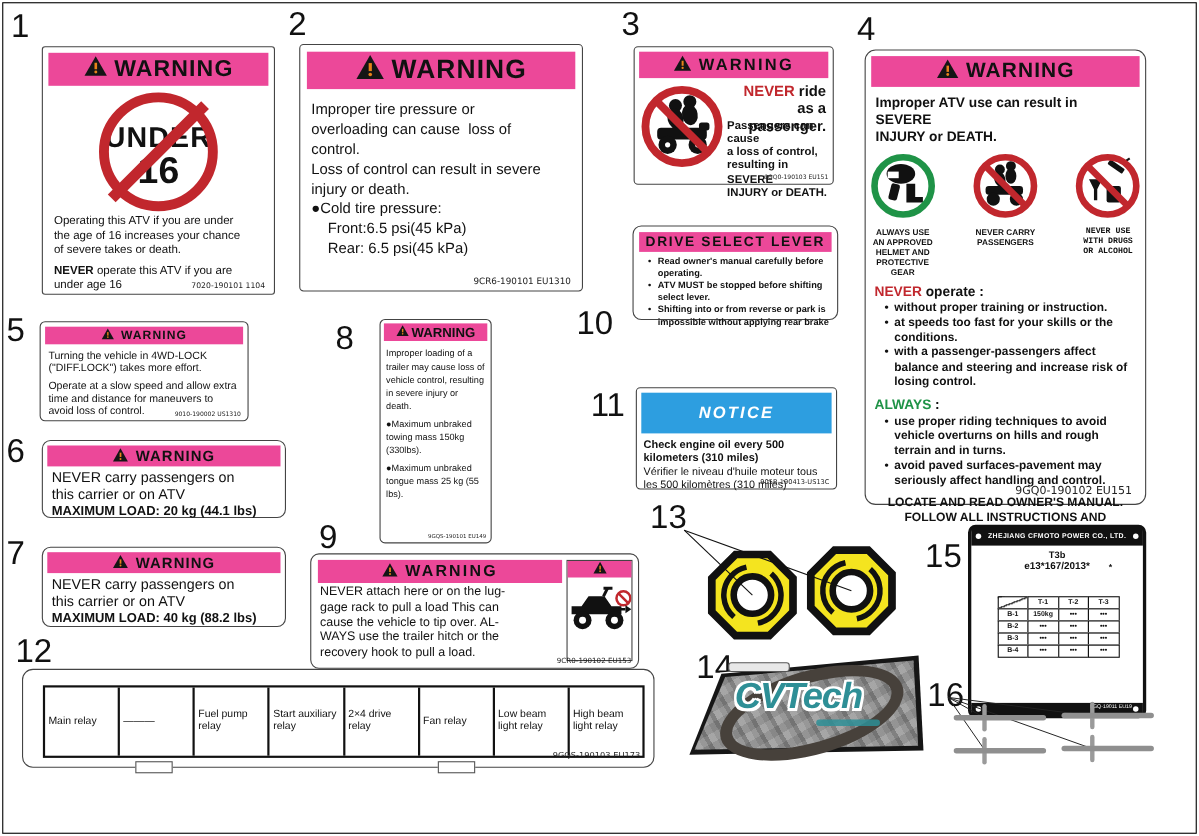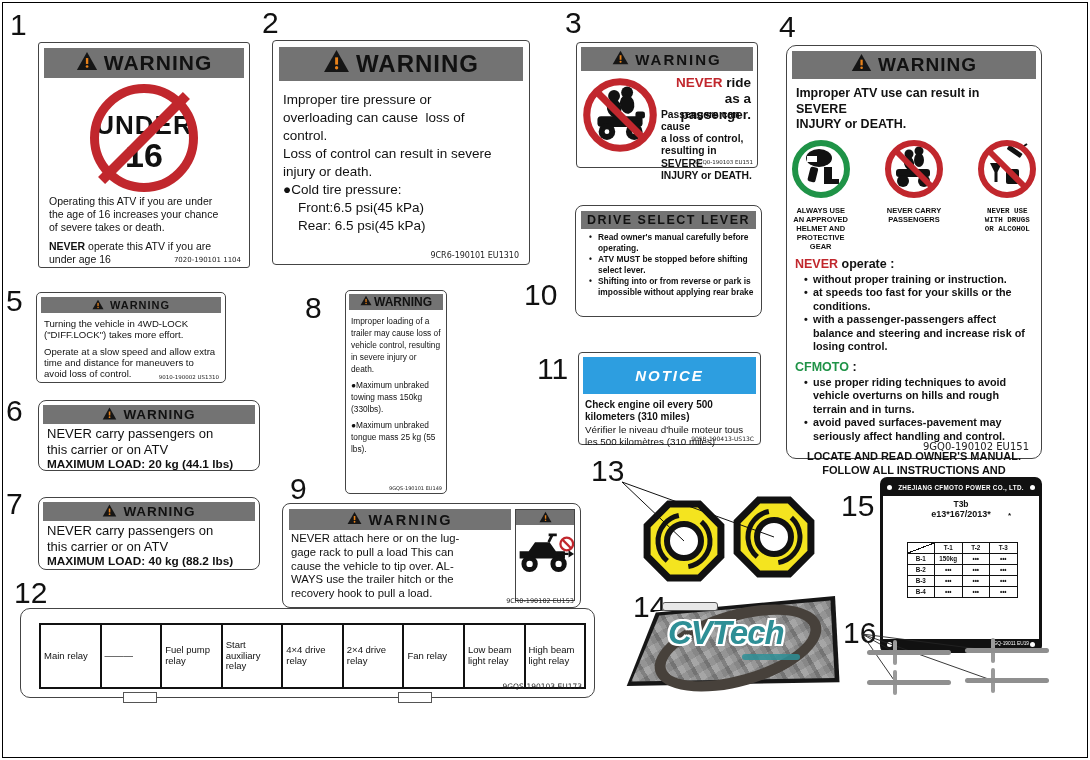--- a/index.html
+++ b/index.html
@@ -1,20 +1,20 @@
 <!DOCTYPE html>
 <html><head>
 <meta charset="utf-8">
 <style>
   html,body{margin:0;padding:0;}
   body{width:1090px;height:760px;position:relative;background:#fff;font-family:"Liberation Sans",sans-serif;color:#111;overflow:hidden;}
   .page-border{position:absolute;inset:2px;border:1px solid #000;pointer-events:none;}
   .num{position:absolute;font-size:30px;color:#111;line-height:1;}
   .label{position:absolute;background:#fff;border:1.5px solid #444;box-sizing:border-box;}
-  .hdr{background:#737373;display:flex;align-items:center;justify-content:center;font-weight:bold;color:#111;gap:6px;}
+  .hdr{background:#ec4899;display:flex;align-items:center;justify-content:center;font-weight:bold;color:#111;gap:6px;}
   .tri{display:inline-block;vertical-align:-2px;}
   .code{position:absolute;font-size:7px;color:#222;font-family:"DejaVu Sans",sans-serif;white-space:nowrap;}
   .preline{white-space:pre;}
   
   .l1-circle{position:relative;width:108px;height:108px;margin:6px auto 2px;}
   .l1-ring{position:absolute;inset:0;border:9px solid #C1272D;border-radius:50%;}
   .l1-slash{position:absolute;left:49px;top:-6px;width:10px;height:120px;background:#C1272D;transform:rotate(45deg);}
   .l1-under{position:absolute;top:26px;left:0;right:0;text-align:center;font-size:26px;font-weight:bold;letter-spacing:1px;}
   .l1-16{position:absolute;top:52px;left:0;right:0;text-align:center;font-size:34px;font-weight:bold;}
   
@@ -217,21 +217,21 @@
   <div style="padding:6px 8px 0;font-size:12.5px;font-weight:bold;">
     <span class="red">NEVER</span><span> operate :</span>
   </div>
   <div class="bullets" style="padding:2px 8px 0 16px;font-size:10.8px;line-height:1.25;">
 
   <div>without proper training or instruction.</div>
       <div>at speeds too fast for your skills or the conditions.</div>
       <div>with a passenger-passengers affect balance and steering and increase risk of losing control.</div>
     </div>
   <div style="padding:6px 8px 0;font-size:12.5px;font-weight:bold;">
-    <span class="green">CFMOTO</span><span> :</span>
+    <span class="green">ALWAYS</span><span> :</span>
   </div>
   <div class="bullets" style="padding:2px 8px 0 16px;font-size:10.8px;line-height:1.25;">
 
   <div>use proper riding techniques to avoid vehicle overturns on hills and rough terrain and in turns.</div>
       <div>avoid paved surfaces-pavement may seriously affect handling and control.</div>
     </div>
   <div style="padding:7px 4px 0;font-size:11px;font-weight:bold;text-align:center;line-height:1.25;">
 
   <div>LOCATE AND READ OWNER'S MANUAL.</div>
       <div>FOLLOW ALL INSTRUCTIONS AND WARNINGS.</div>
@@ -344,21 +344,21 @@
         <circle cx="56" cy="20" r="7" fill="none" stroke="#C1272D" stroke-width="2.5"></circle>
         <line x1="51" y1="15" x2="61" y2="25" stroke="#C1272D" stroke-width="2.5"></line>
         <line x1="46" y1="31" x2="58" y2="31" stroke="#111" stroke-width="2.5"></line>
         <polygon points="58,27 64,31 58,35" fill="#111"></polygon>
       </svg>
     </div>
   </div>
   <div class="code" style="right:6px;bottom:2px;font-size:6.5px;">9CR0-190102  EU153</div>
 </div>
 
-<div class="label" style="left:575px;top:205px;width:187px;height:112px;border-radius:8px;">
+<div class="label" style="left:575px;top:205px;width:187px;height:86px;border-radius:8px;">
   <div class="hdr" style="margin:5px 5px 3px;height:18px;font-size:12.5px;letter-spacing:1.5px;">
     <span>DRIVE SELECT LEVER</span>
   </div>
   <div class="bullets" style="padding:0 6px 0 12px;font-size:8.4px;line-height:1.32;font-weight:600;">
 
   <div>Read owner's manual carefully before operating.</div>
       <div>ATV MUST be stopped before shifting select lever.</div>
       <div>Shifting into or from reverse or park is impossible without applying rear brake</div>
     </div>
 </div>
@@ -380,21 +380,20 @@
   <div class="code" style="right:6px;bottom:2px;font-size:6px;">905B-190413-US13C</div>
 </div>
 
 <div class="label" style="left:20px;top:608px;width:575px;height:90px;border-radius:10px;border-width:1px;">
   <div class="relay-row">
 
   <div class="relay-cell">Main relay</div>
       <div class="relay-cell">———</div>
       <div class="relay-cell">Fuel pump relay</div>
       <div class="relay-cell">Start auxiliary relay</div>
-      <div class="relay-cell">4×4 drive relay</div>
       <div class="relay-cell">2×4 drive relay</div>
       <div class="relay-cell">Fan relay</div>
       <div class="relay-cell">Low beam light relay</div>
       <div class="relay-cell">High beam light relay</div>
     </div>
   <div class="code" style="right:12px;bottom:6px;font-size:7.5px;text-align:right;">9GQS-190103  EU173</div>
   <div class="tab" style="left:102px;"></div>
   <div class="tab" style="left:377px;"></div>
 </div>
 

